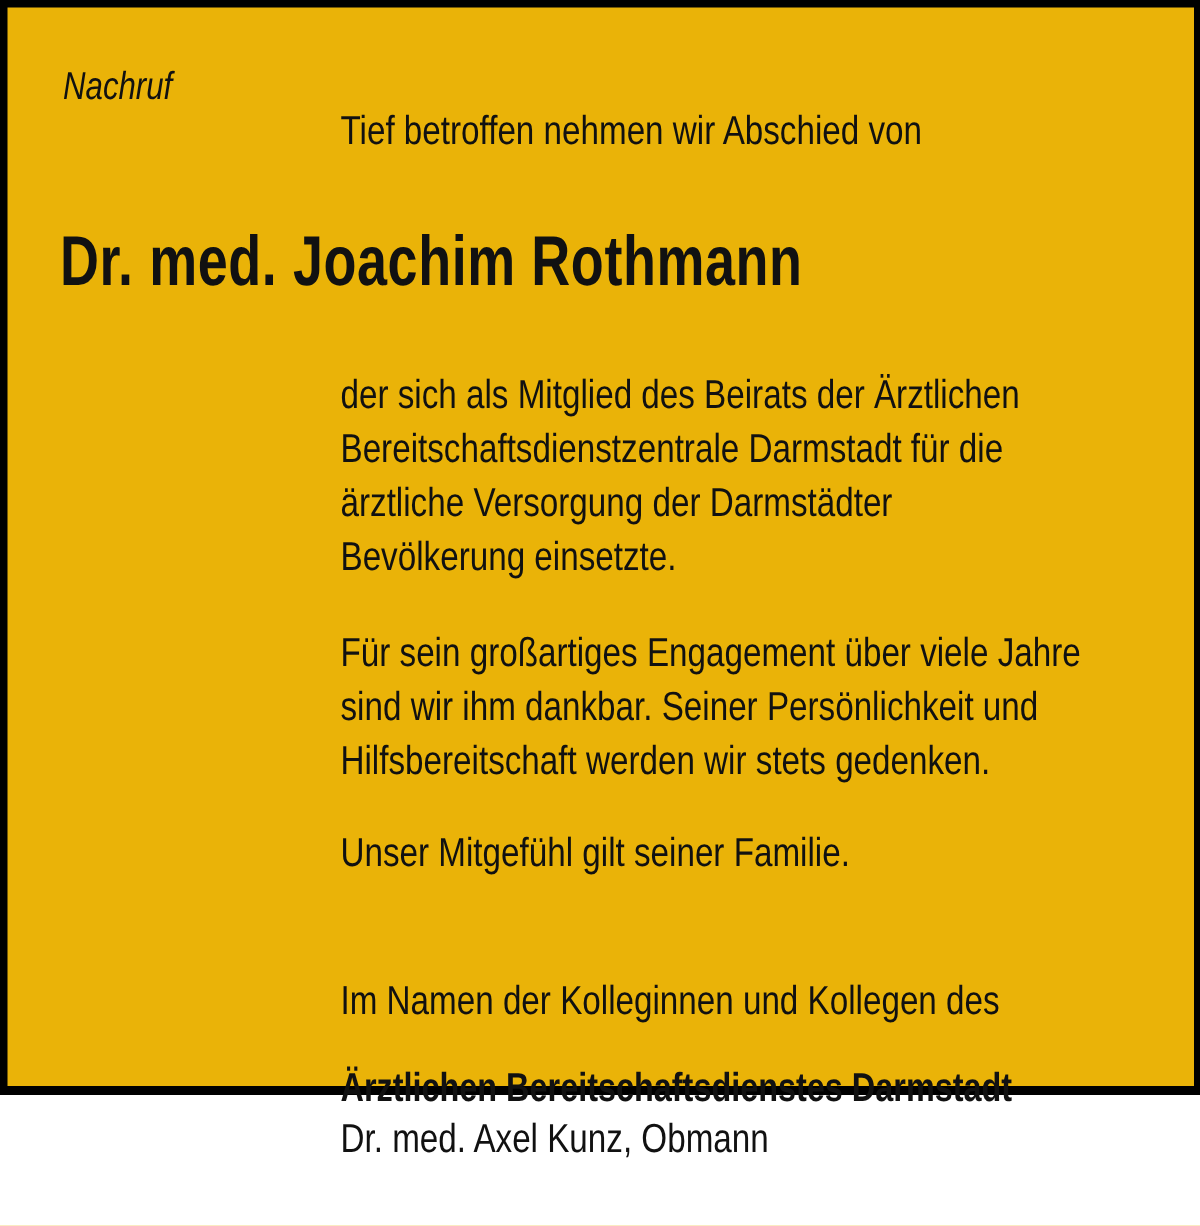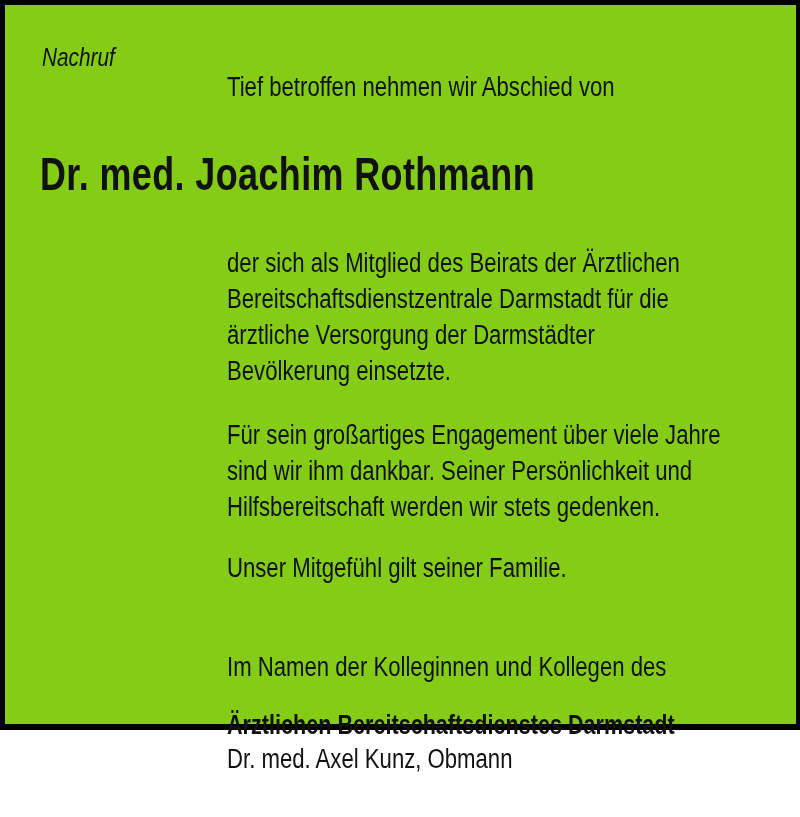--- a/index.html
+++ b/index.html
@@ -16,21 +16,21 @@
       position: absolute;
       left: 0;
       top: 0;
       width: 800px;
       height: 730px;
       box-sizing: border-box;
       border-top: 5px solid #000;
       border-left: 5px solid #000;
       border-right: 4px solid #000;
       border-bottom: 6px solid #000;
-      background: #84cc16;
+      background: #eab308;
     }
     .txt {
       position: absolute;
       white-space: nowrap;
       font-family: "Liberation Sans", sans-serif;
       color: #111;
       transform-origin: 0 0;
     }
     .kicker {
       left: 37px;

